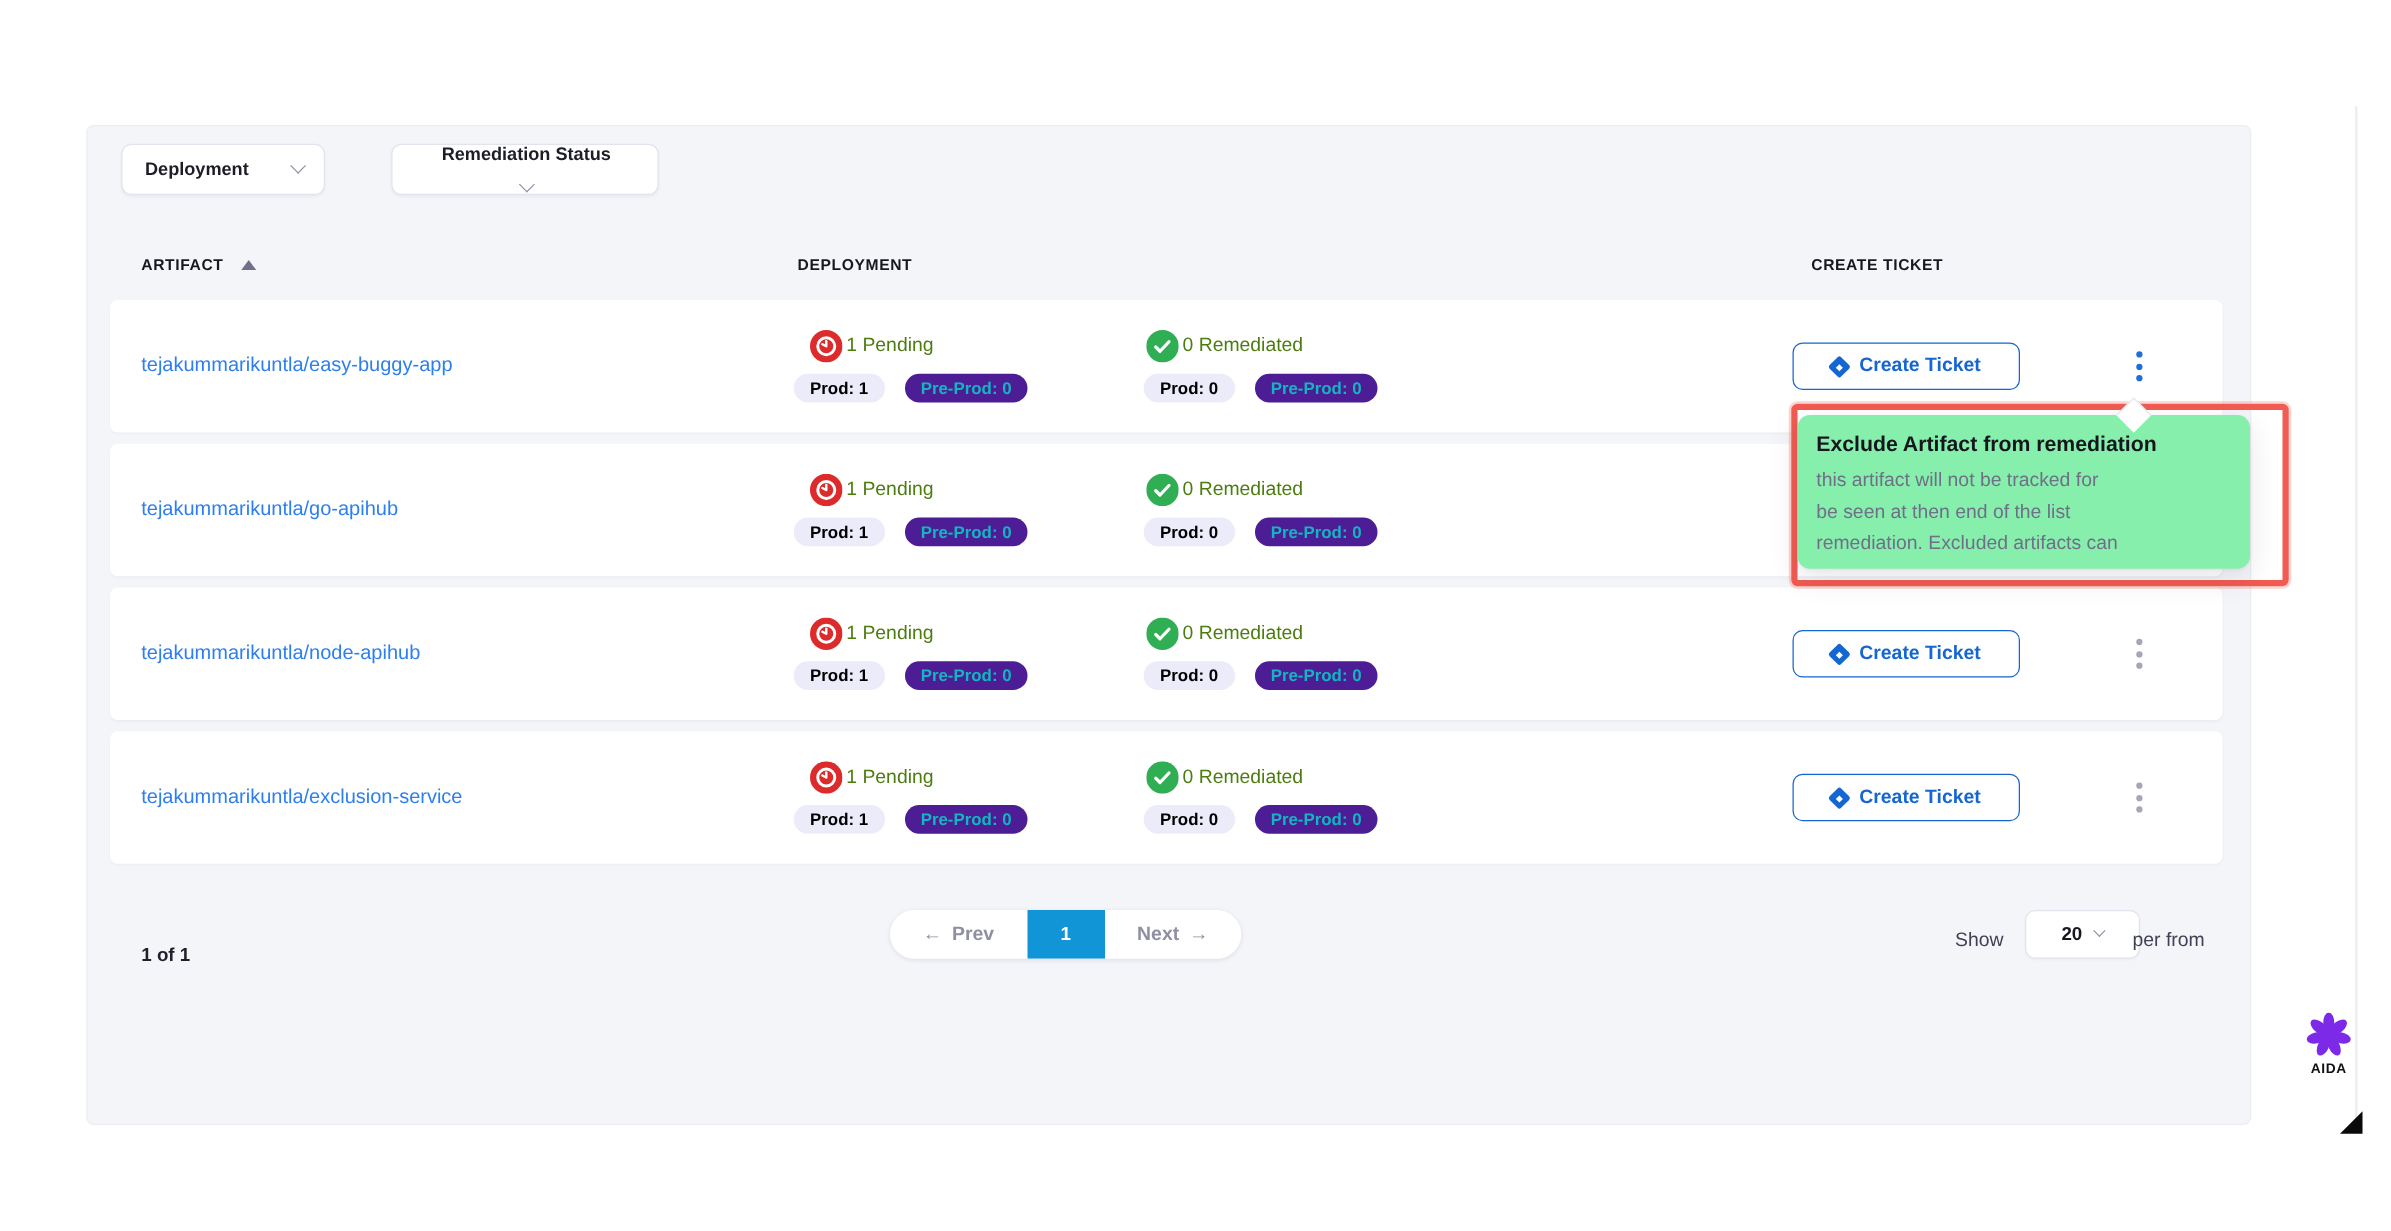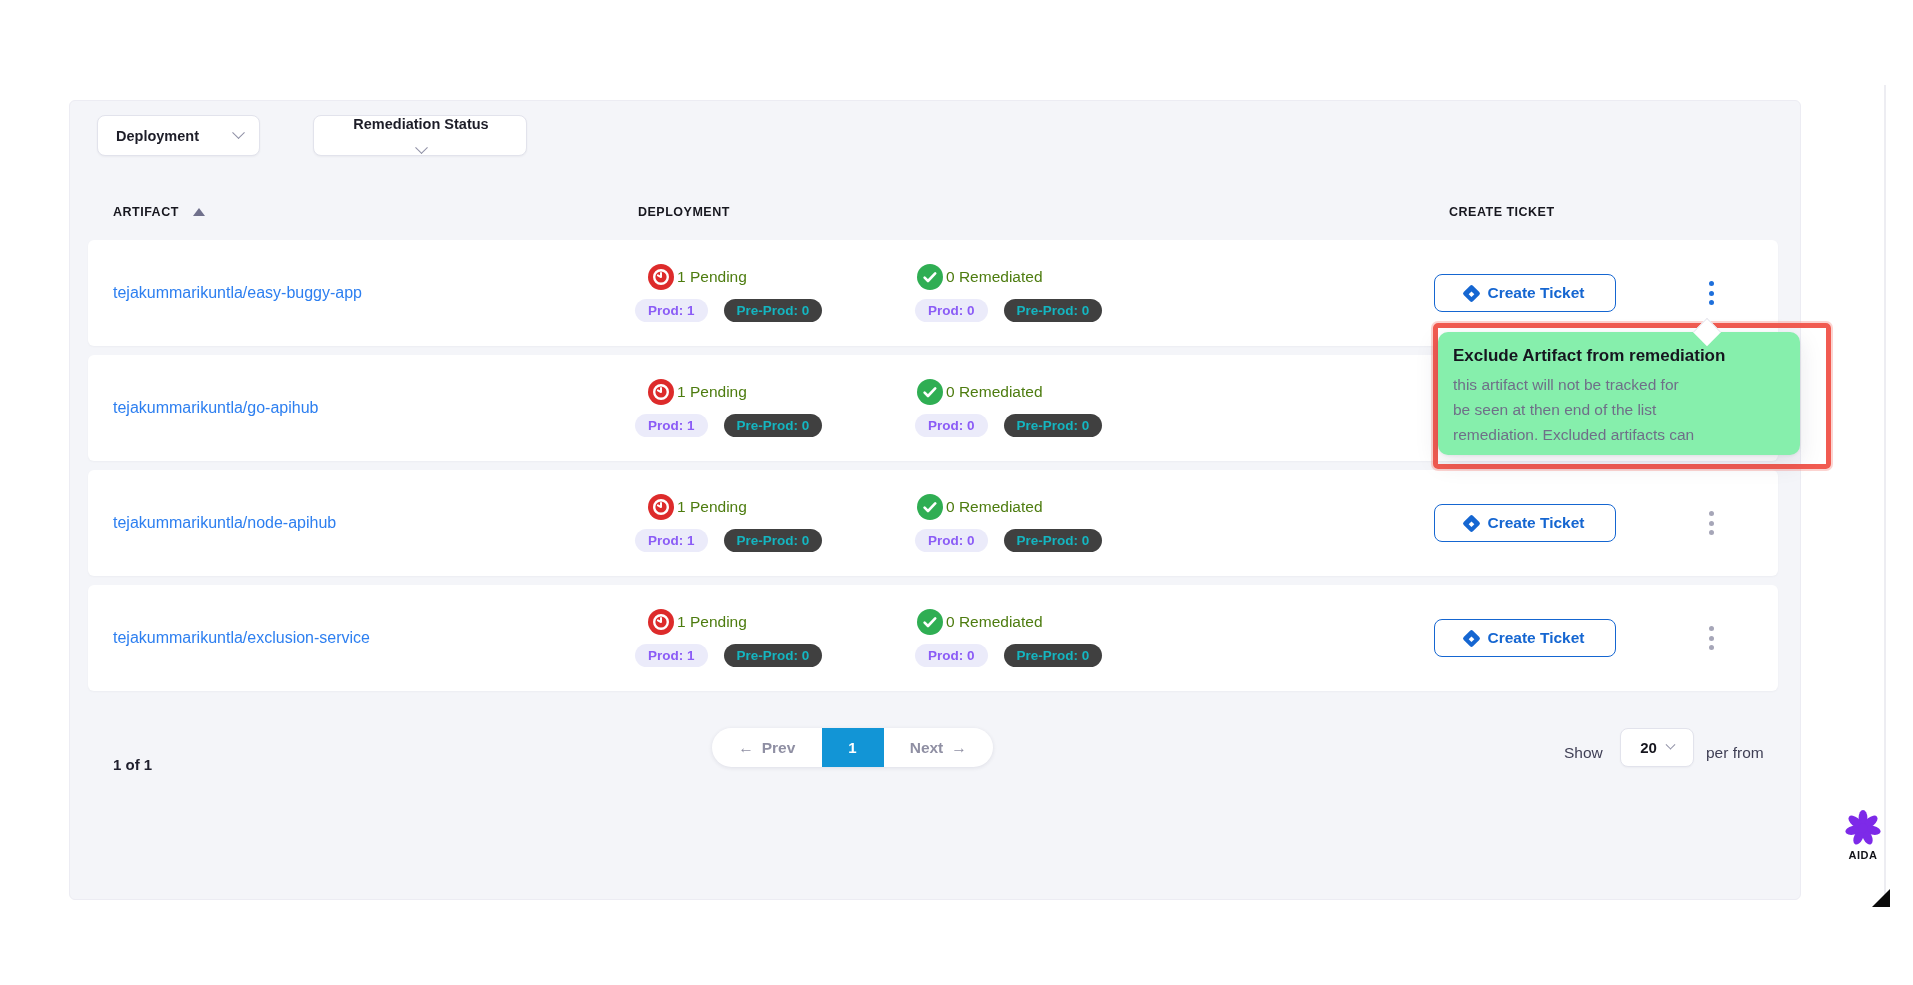--- a/index.html
+++ b/index.html
@@ -38,22 +38,22 @@
 
   .dep-group { position:absolute; top:50%; transform:translateY(-50%); display:flex;
                flex-direction:column; gap:9px; }
   .dep-pending { left:547px; } .dep-rem { left:827px; }
   .dep-top { display:flex; align-items:center; gap:3px; font-size:15.5px; color:#4d7c0f; }
   .dep-pending .dep-top { margin-left:13px; }
   .dep-rem .dep-top { margin-left:2px; }
   .cicon { width:26px; height:26px; display:block; flex:0 0 auto; }
   .badges { display:flex; gap:16px; }
   .badge { border-radius:999px; padding:4px 13px; font-size:13.5px; font-weight:700; white-space:nowrap; }
-  .badge.prod { background:#ebebfa; color:#8b5cf6; }
-  .badge.preprod { background:#404040; color:#14b5c0; }
+  .badge.prod { background:#ebebfa; color:#000000; }
+  .badge.preprod { background:#4c1d95; color:#14b5c0; }
 
   .ct-btn { position:absolute; left:1346px; top:50%; transform:translateY(-50%);
             width:182px; height:38px; background:#fff; border:1.6px solid #1566d1; border-radius:8px;
             display:flex; align-items:center; justify-content:center; gap:9px;
             color:#1566d1; font-weight:700; font-size:15.5px; font-family:inherit; cursor:pointer; }
   .diamond { width:13px; height:13px; background:#1566d1; border-radius:2px; transform:rotate(45deg);
              position:relative; flex:0 0 auto; }
   .diamond::after { content:""; position:absolute; left:4.5px; top:4.5px; width:4px; height:4px; background:#fff; }
 
   .kebab { position:absolute; left:1617px; top:50%; transform:translateY(-50%);
@@ -77,21 +77,21 @@
   .page-summary { position:absolute; left:113px; top:744px; font-size:15px; font-weight:600; color:#1f1f2d;margin-top:12px; }
   .pager { position:absolute; left:712px; top:728px; width:281px; height:39px; background:#fff;
            border-radius:20px; box-shadow:0 1px 4px rgba(30,30,70,0.10); display:flex; overflow:hidden; }
   .pager .pg { flex:1; display:flex; align-items:center; justify-content:center; gap:8px;
                color:#8f8fa3; font-size:15.5px; font-weight:600; cursor:pointer; background:none; border:none;
                font-family:inherit; }
   .page-current { width:62px; background:#1295d6; color:#fff; display:flex; align-items:center;
                   justify-content:center; font-size:15px; font-weight:600; }
   .show-label { position:absolute; left:1564px; top:744px; font-size:15.5px; color:#3f3f55; }
   .perpage-label { position:absolute; left:1706px; top:744px; font-size:15.5px; color:#3f3f55; }
-  .pp-select { position:absolute; left:1620px; top:728px; width:74px; height:39px; background:#fff;
+  .pp-select { position:absolute; left:1620px; top:728px; width:92px; height:39px; background:#fff;
                border:1px solid #e2e3ec; border-radius:8px; display:flex; align-items:center;
                justify-content:center; gap:10px; font-size:15px; font-weight:700; color:#17171f;
                cursor:pointer; box-shadow:0 1px 2px rgba(30,30,60,0.04); }
 
   
   .vline { position:absolute; left:1884px; top:85px; width:2px; height:820px; background:#ededf2; }
   .aida { position:absolute; left:1843px; top:810px; width:40px; display:flex; flex-direction:column;
           align-items:center; gap:3px; cursor:pointer; }
   .aida-label { font-size:11px; font-weight:600; color:#121218; letter-spacing:0.5px; }
   .resize-tri { position:absolute; left:1872px; top:889px; width:0; height:0;

